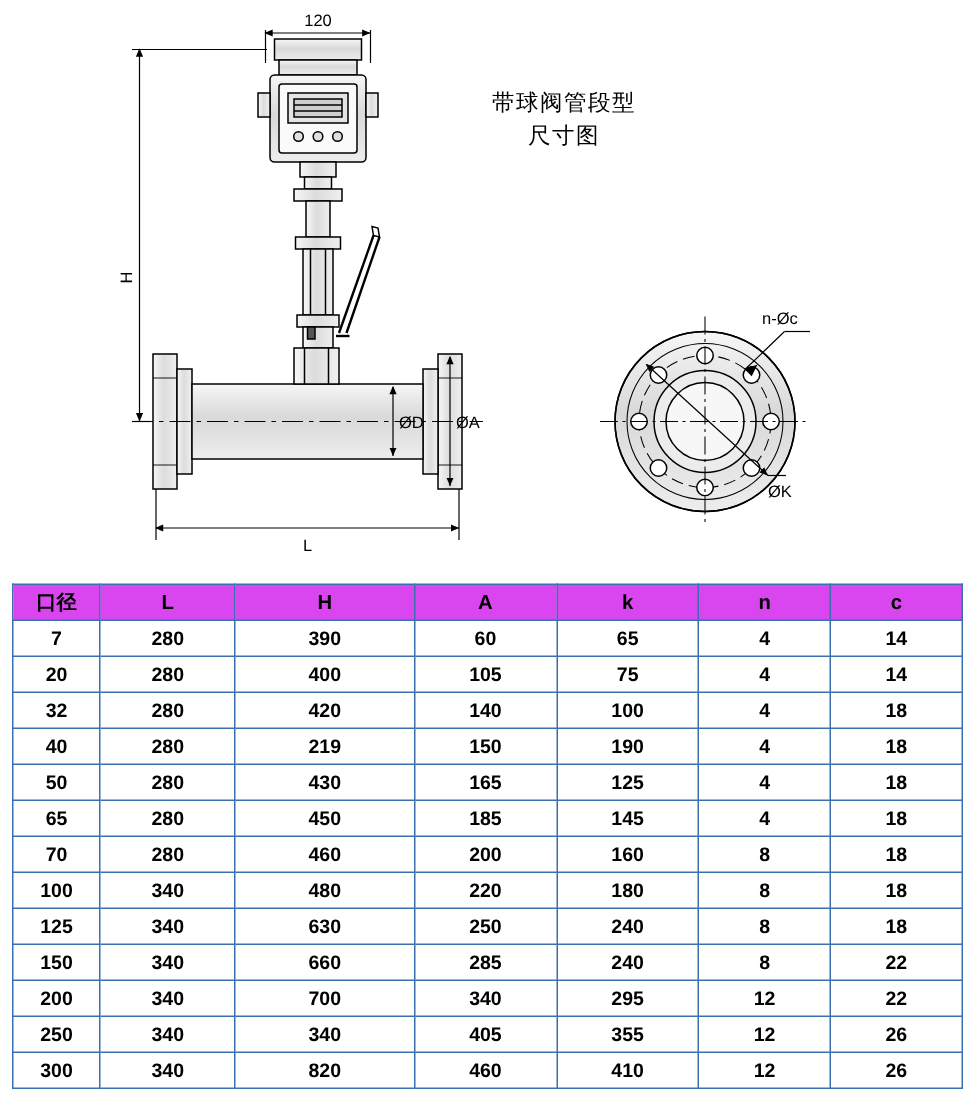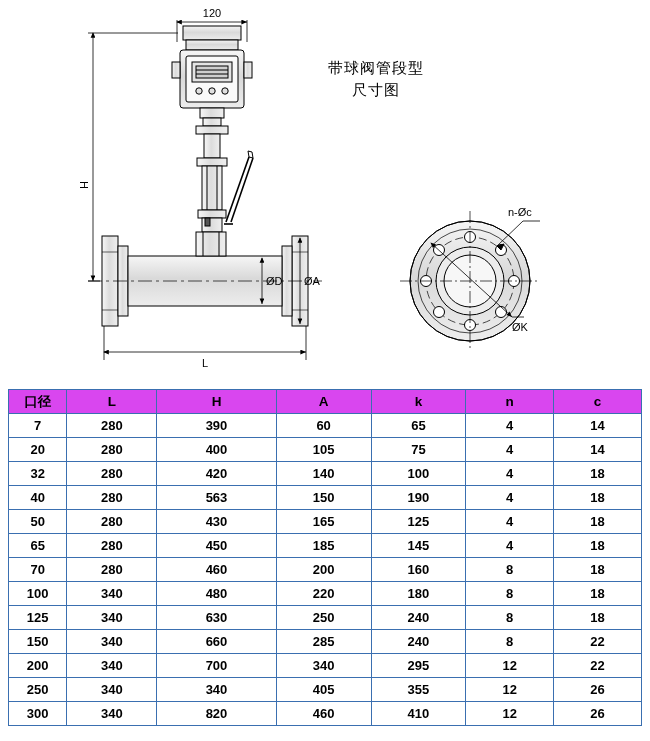--- a/index.html
+++ b/index.html
@@ -283,21 +283,21 @@
             <td class="col-l">280</td>
             <td class="col-h">420</td>
             <td class="col-a">140</td>
             <td class="col-k">100</td>
             <td class="col-n">4</td>
             <td class="col-c">18</td>
           </tr>
           <tr>
             <td class="col-d">40</td>
             <td class="col-l">280</td>
-            <td class="col-h">563</td>
+            <td class="col-h">219</td>
             <td class="col-a">150</td>
             <td class="col-k">190</td>
             <td class="col-n">4</td>
             <td class="col-c">18</td>
           </tr>
           <tr>
             <td class="col-d">50</td>
             <td class="col-l">280</td>
             <td class="col-h">430</td>
             <td class="col-a">165</td>

